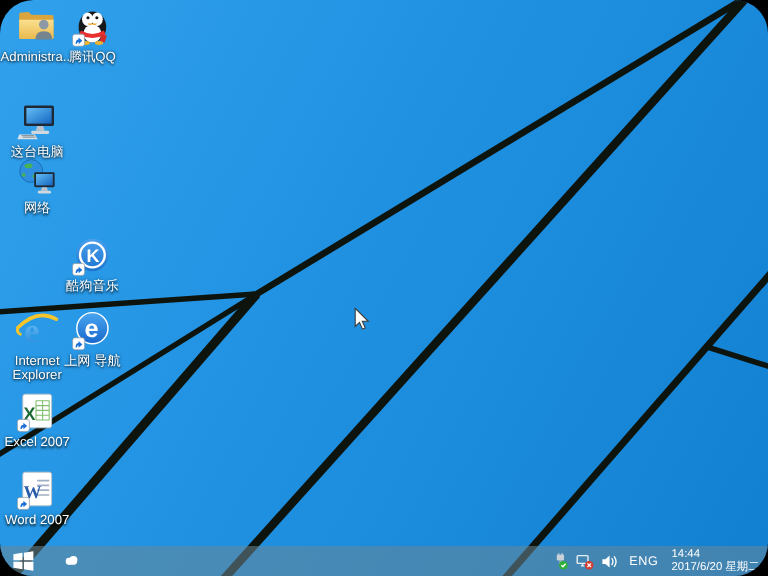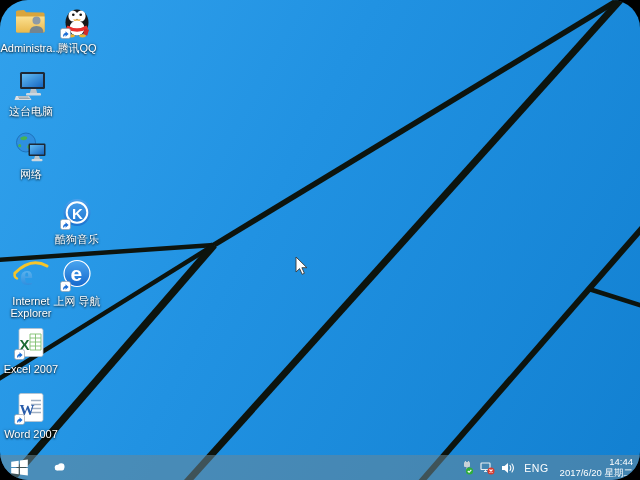--- a/index.html
+++ b/index.html
@@ -16,21 +16,21 @@
               word-break:break-word;}
   
   .taskbar{position:absolute;left:0;bottom:0;width:640px;height:25px;
            background:rgba(105,135,150,.55);z-index:5;display:flex;align-items:center;}
   .tb-btn{height:25px;display:flex;align-items:center;justify-content:center;}
   .start-btn{width:34px;margin-left:2px;}
   .pinned-btn{width:30px;margin-left:8px;}
   .tray{position:absolute;right:3px;top:0;height:25px;display:flex;align-items:center;gap:6px;}
   .tray-icon{display:flex;align-items:center;}
   .lang{color:#fff;font-size:10.5px;letter-spacing:.5px;padding:0 3px;}
-  .clock{color:#fff;font-size:9.5px;line-height:10.5px;text-align:right;
+  .clock{color:#fff;font-size:9.5px;line-height:10.5px;text-align:left;
          padding:0 4px 0 2px;white-space:nowrap;}
   .cursor{position:absolute;left:295px;top:256px;z-index:9;pointer-events:none;}
 </style>
 </head>
 <body>
 
 <div class="stage">
 
   <svg class="wall" width="640" height="480" viewBox="0 0 640 480">
     <g stroke="#0d140e" fill="none" stroke-linecap="butt">
@@ -53,21 +53,21 @@
           </linearGradient>
         </defs>
       <path d="M2,9 V7 q0,-1.6 1.6,-1.6 L10,5 l2.2,2.2 L29,7.5 q1.6,0 1.6,1.6 V26 q0,1.6 -1.6,1.6 H3.6 Q2,27.6 2,26 Z" fill="#d9a53c"></path>
       <path d="M2,11.5 H30.6 V26 q0,1.6 -1.6,1.6 H3.6 Q2,27.6 2,26 Z" fill="url(#fg)"></path>
       <circle cx="22.5" cy="15.5" r="4" fill="#8d9aa6"></circle>
       <path d="M15.5,28 q0,-7 7,-7 q7,0 7,7 Z" fill="#75858f"></path>
     </svg>
     <div class="icon-label">Administra...</div>
   </div>
 
-  <div class="icon-cell" style="left:0;top:68px">
+  <div class="icon-cell" style="left:0;top:84px">
     <svg width="34" height="34" viewBox="0 0 34 34">
       <defs>
           <linearGradient id="scr" x1="0" y1="0" x2="1" y2="1">
         <stop offset="0" stop-color="#63bdf5"></stop>
             <stop offset="1" stop-color="#1566c0"></stop>
           </linearGradient>
         </defs>
       <rect x="6" y="4" width="25" height="17" rx="1.5" fill="#1e2935"></rect>
       <rect x="8" y="6" width="21" height="13" fill="url(#scr)"></rect>
       <path d="M17,21 h5 l1.2,4 h-7.4 Z" fill="#b9c4cd"></path>

